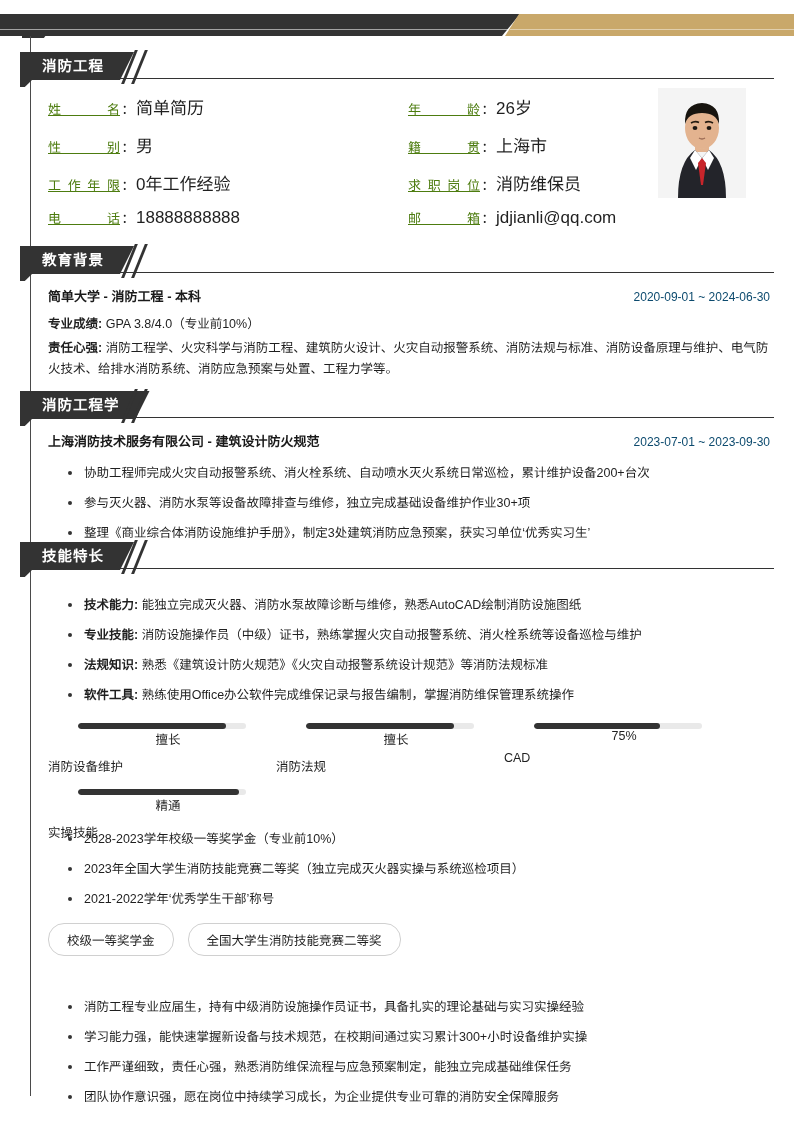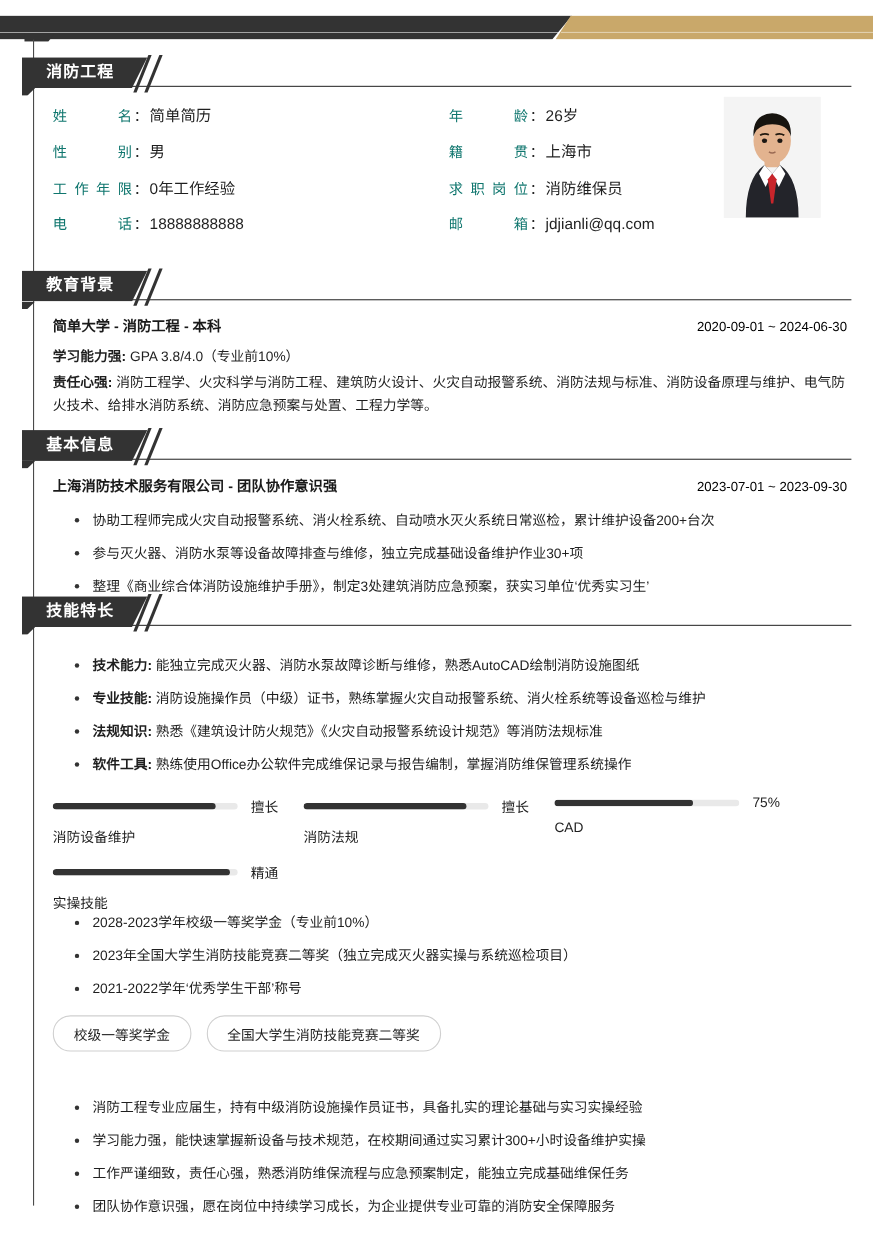--- a/index.html
+++ b/index.html
@@ -161,28 +161,29 @@
     font-size: 13px;
     color: #1f1f1f;
   }
   .info-cell.left { width: 360px; }
   .info-label {
     display: inline-block;
     width: 72px;
     text-align: justify;
     text-align-last: justify;
     font-size: 13px;
-    color: #0f766e;
+    color: #4d7c0f;
+    text-decoration: underline;
   }
   .info-colon {
     width: 16px;
     display: inline-block;
     text-align: center;
   }
-  .info-value { font-size: 14px; }
+  .info-value { font-size: 17px; }
 
   .photo {
     position: absolute;
     right: 28px;
     top: -4px;
     width: 88px;
     height: 110px;
     background: #f2f2f2;
     overflow: hidden;
   }
@@ -195,21 +196,21 @@
     margin-bottom: 9px;
   }
   .entry-title {
     font-size: 13px;
     font-weight: bold;
     color: #1a1a1a;
     text-align: right;
   }
   .entry-date {
     font-size: 12px;
-    color: #000000;
+    color: #0c4a6e;
     padding-right: 4px;
   }
   .line {
     font-size: 12.5px;
     line-height: 21px;
     color: #1f1f1f;
     margin-bottom: 3px;
   }
   .line b { font-weight: bold; }
 
@@ -244,20 +245,21 @@
     flex-wrap: wrap;
     padding-top: 4px;
   }
   .bar-item {
     width: 228px;
     margin-bottom: 14px;
   }
   .bar-top {
     display: flex;
     align-items: center;
+    flex-direction: column;
   }
   .bar-track {
     position: relative;
     width: 168px;
     height: 6px;
     border-radius: 3px;
     background: #e9e9e9;
     overflow: hidden;
   }
   .bar-fill {
@@ -405,43 +407,43 @@
         <span style="left:4px;"></span>
           <span style="left:14px;"></span>
       </div>
     </div>
     <div class="sec-body">
       <div class="entry-head">
         <div class="entry-title">简单大学 - 消防工程 - 本科</div>
         <div class="entry-date">2020-09-01 ~ 2024-06-30</div>
       </div>
       <div class="line">
-        <b>学习能力强:</b>
+        <b>专业成绩:</b>
         <span>GPA 3.8/4.0（专业前10%）</span>
       </div>
       <div class="line">
         <b>责任心强:</b>
         <span>消防工程学、火灾科学与消防工程、建筑防火设计、火灾自动报警系统、消防法规与标准、消防设备原理与维护、电气防火技术、给排水消防系统、消防应急预案与处置、工程力学等。</span>
       </div>
     </div>
   </div>
 
   <div class="section" style="top:391px;">
     <div class="sec-head">
       <div class="sec-rule"></div>
-      <div class="sec-tab">基本信息</div>
+      <div class="sec-tab">消防工程学</div>
       <div class="sec-tab-ear"></div>
       <div class="sec-slashes" style="left:104px;">
         <span style="left:4px;"></span>
           <span style="left:14px;"></span>
       </div>
     </div>
     <div class="sec-body">
       <div class="entry-head">
-        <div class="entry-title">上海消防技术服务有限公司 - 团队协作意识强</div>
+        <div class="entry-title">上海消防技术服务有限公司 - 建筑设计防火规范</div>
         <div class="entry-date">2023-07-01 ~ 2023-09-30</div>
       </div>
       <ul class="bullets">
         <li>协助工程师完成火灾自动报警系统、消火栓系统、自动喷水灭火系统日常巡检，累计维护设备200+台次</li>
         <li>参与灭火器、消防水泵等设备故障排查与维修，独立完成基础设备维护作业30+项</li>
         <li>整理《商业综合体消防设施维护手册》，制定3处建筑消防应急预案，获实习单位‘优秀实习生’</li>
       </ul>
     </div>
   </div>
 

